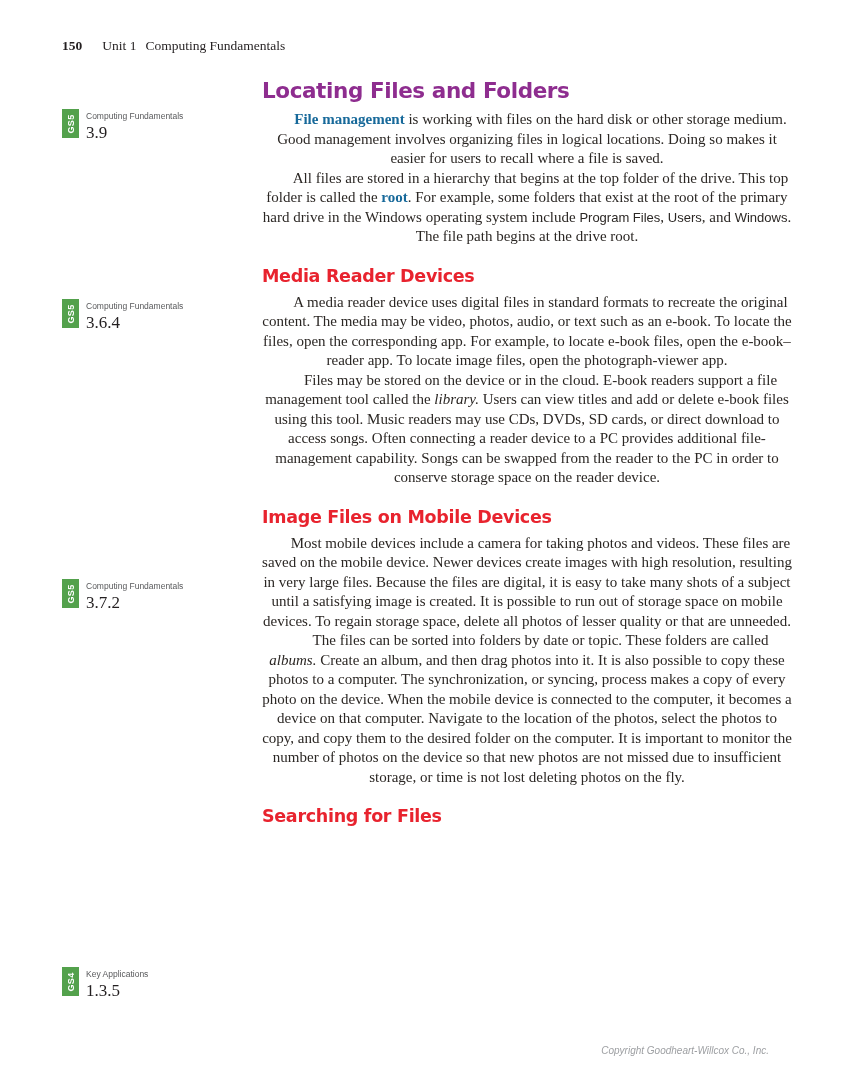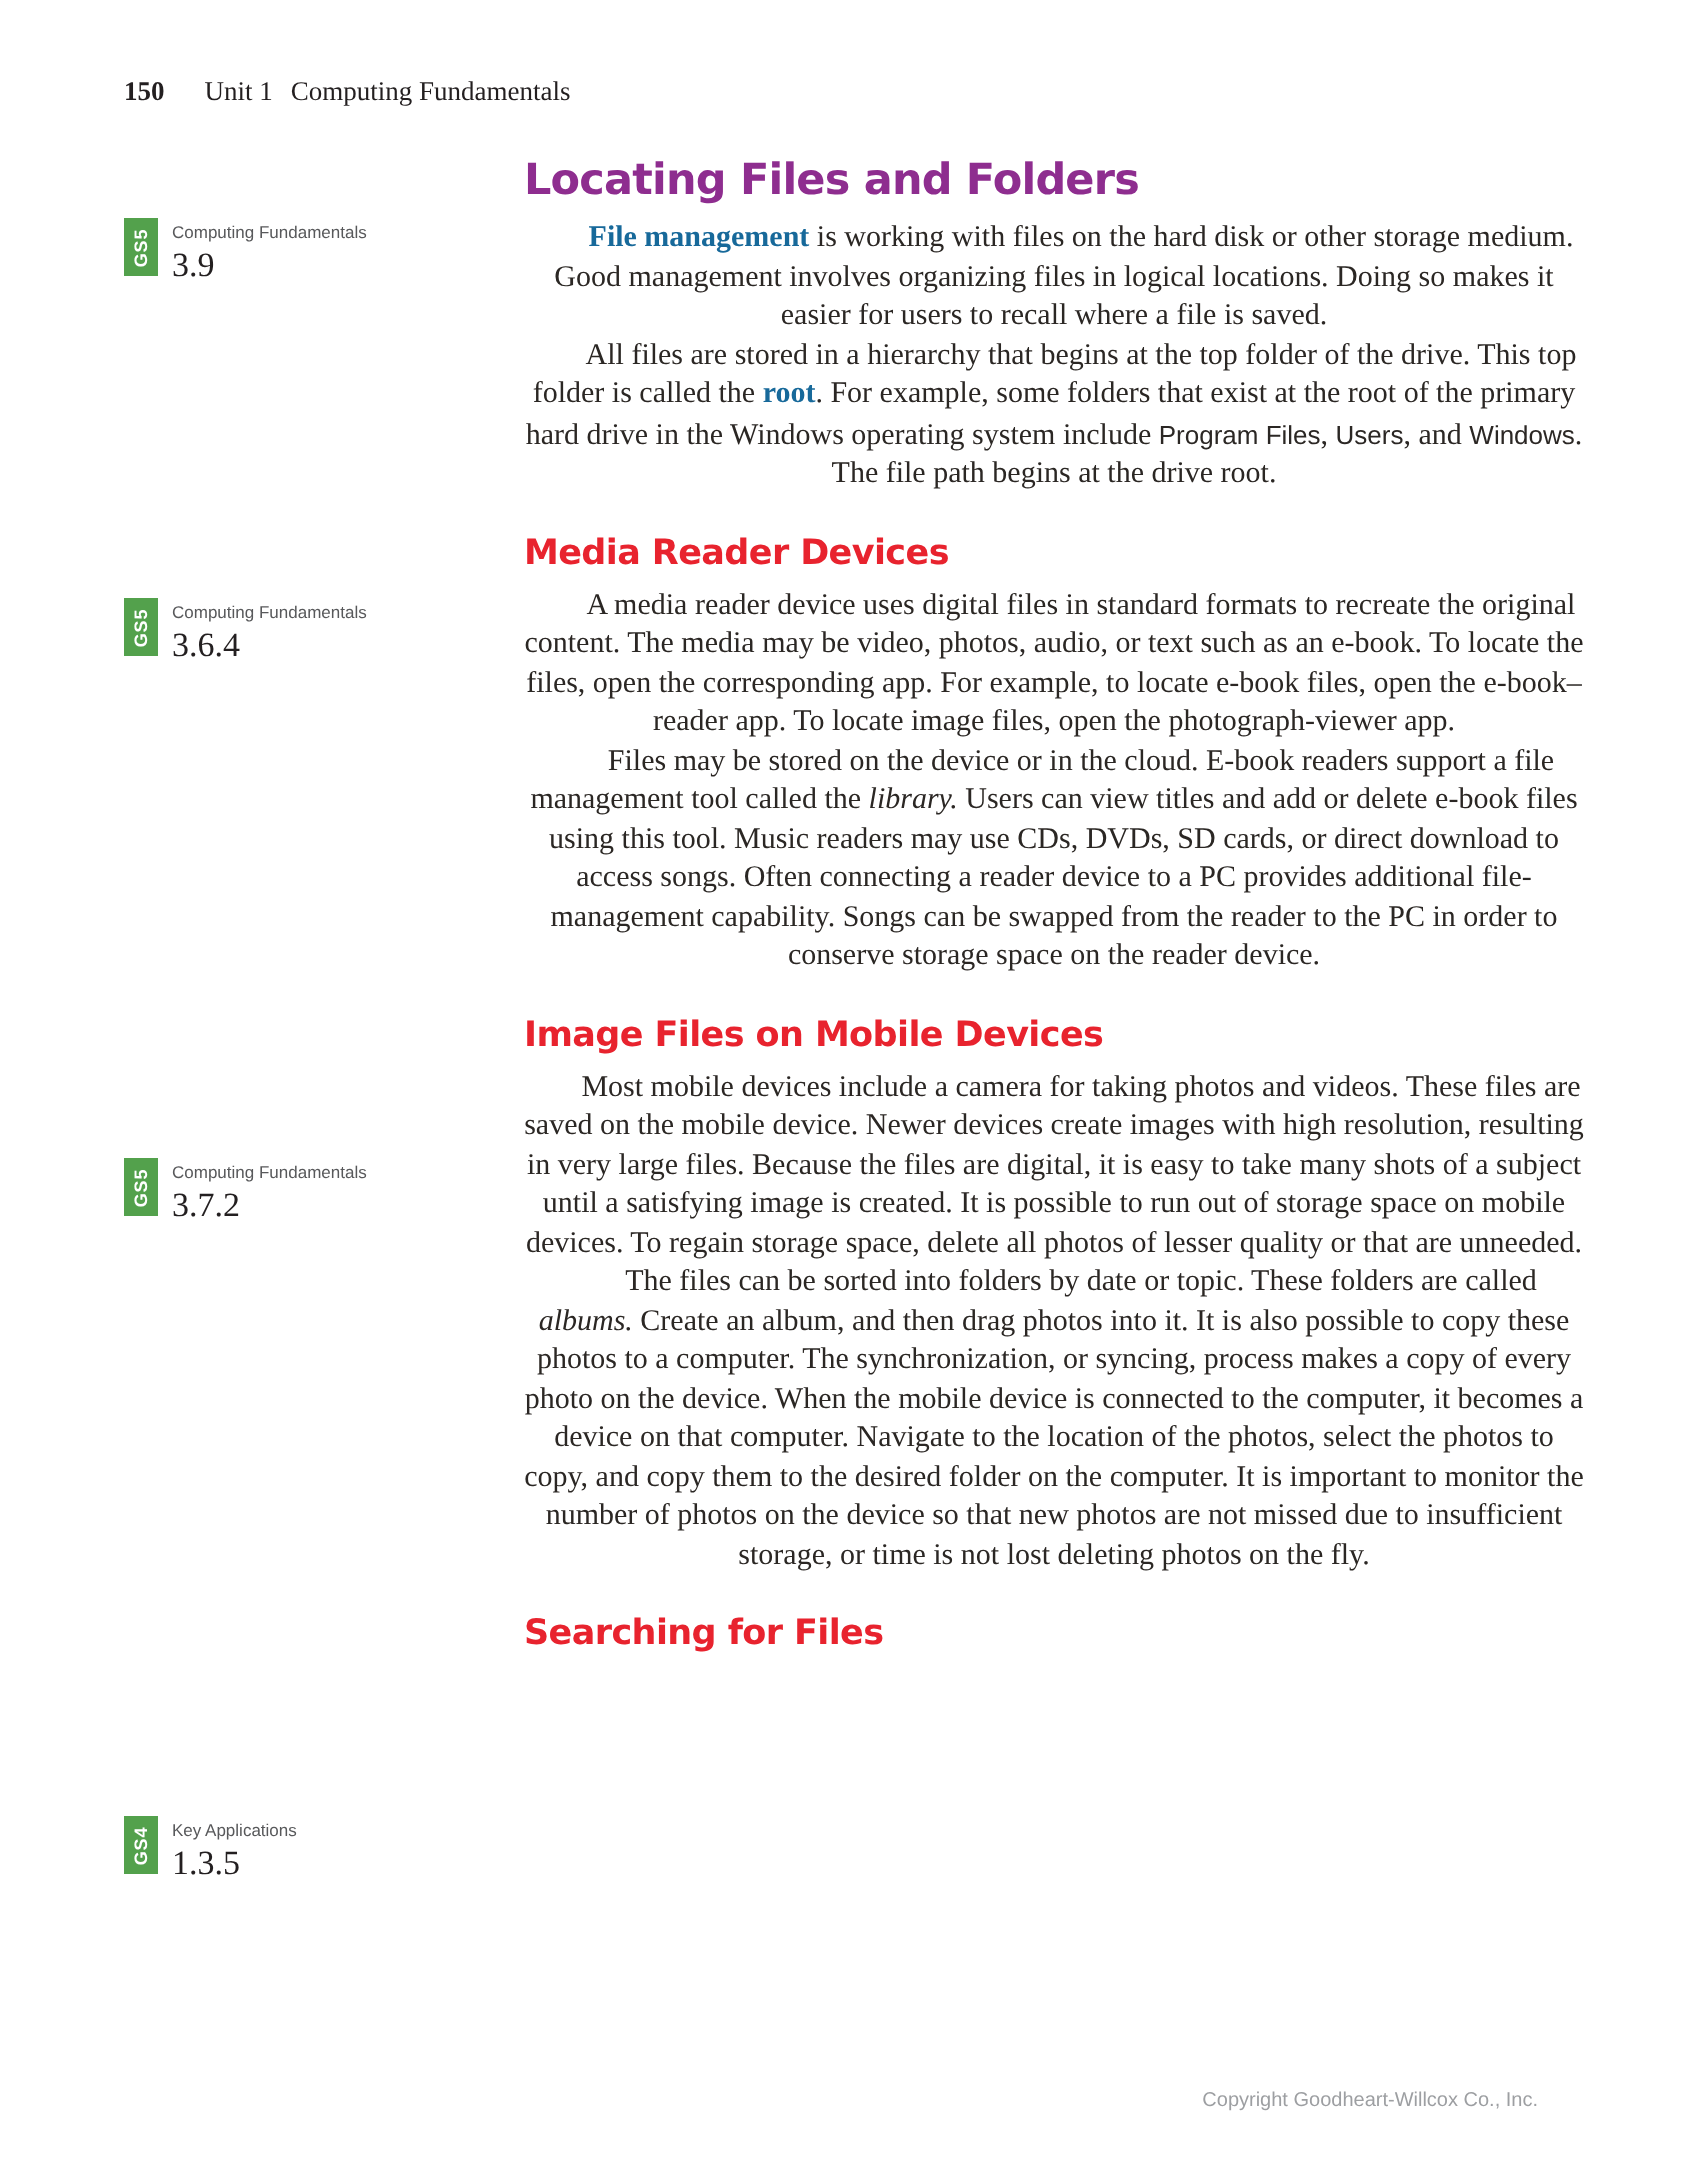--- a/index.html
+++ b/index.html
@@ -57,21 +57,21 @@
     font-family:"Liberation Sans", sans-serif;
     font-weight:bold;
     font-size:9px;
     letter-spacing:0.4px;
   }
   .badge-category { font-family:"Liberation Sans", sans-serif; font-size:8.5px; color:#58595b; padding-top:2px; white-space:nowrap; }
   .badge-code { font-size:17px; color:#231f20; margin-top:2px; }
   .page-footer {
     position:absolute; top:1045px; right:80px;
     font-family:"Liberation Sans", sans-serif;
-    font-size:10px; color:#9d9fa2; white-space:nowrap;
+    font-size:10px; color:#9d9fa2; white-space:nowrap;font-style:italic;
   }
 </style>
 </head>
 <body>
 
 <div class="page-header">
   <span class="page-number">150</span><span class="unit-number">Unit 1</span><span class="unit-name">Computing Fundamentals</span>
 </div>
 
 <div class="margin-badge" style="top:109px">
@@ -97,21 +97,21 @@
 <div class="margin-badge" style="top:579px">
   <div class="badge-square">
       <span>GS5</span>
     </div>
   <div>
     <div class="badge-category">Computing Fundamentals</div>
     <div class="badge-code">3.7.2</div>
   </div>
 </div>
 
-<div class="margin-badge" style="top:908px">
+<div class="margin-badge" style="top:967px">
   <div class="badge-square">
       <span>GS4</span>
     </div>
   <div>
     <div class="badge-category">Key Applications</div>
     <div class="badge-code">1.3.5</div>
   </div>
 </div>
 
 <div class="main-column">

